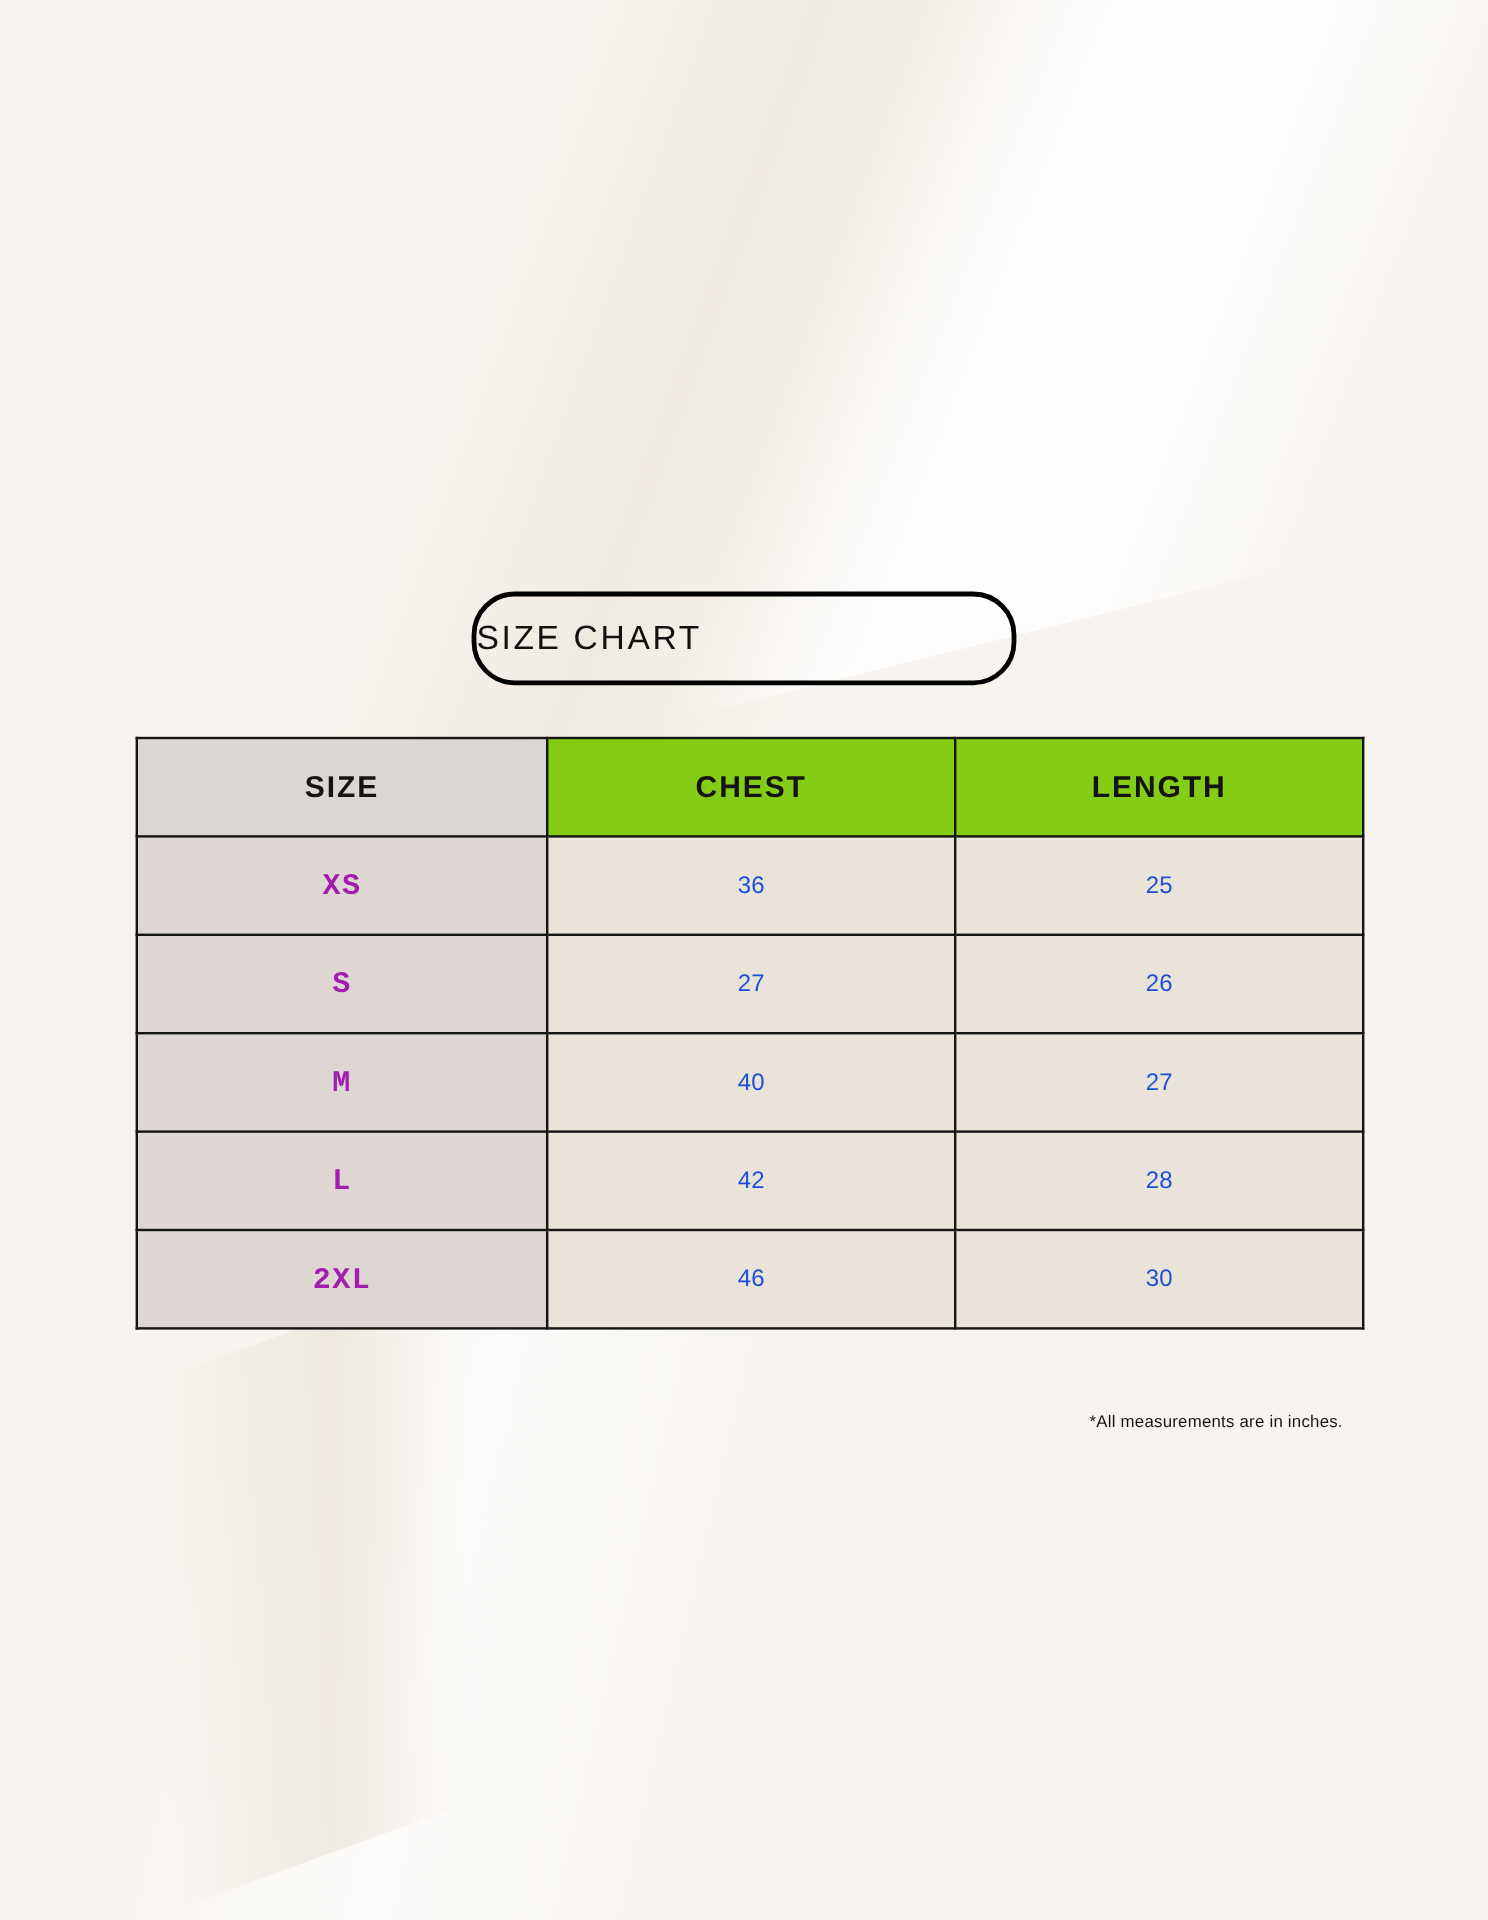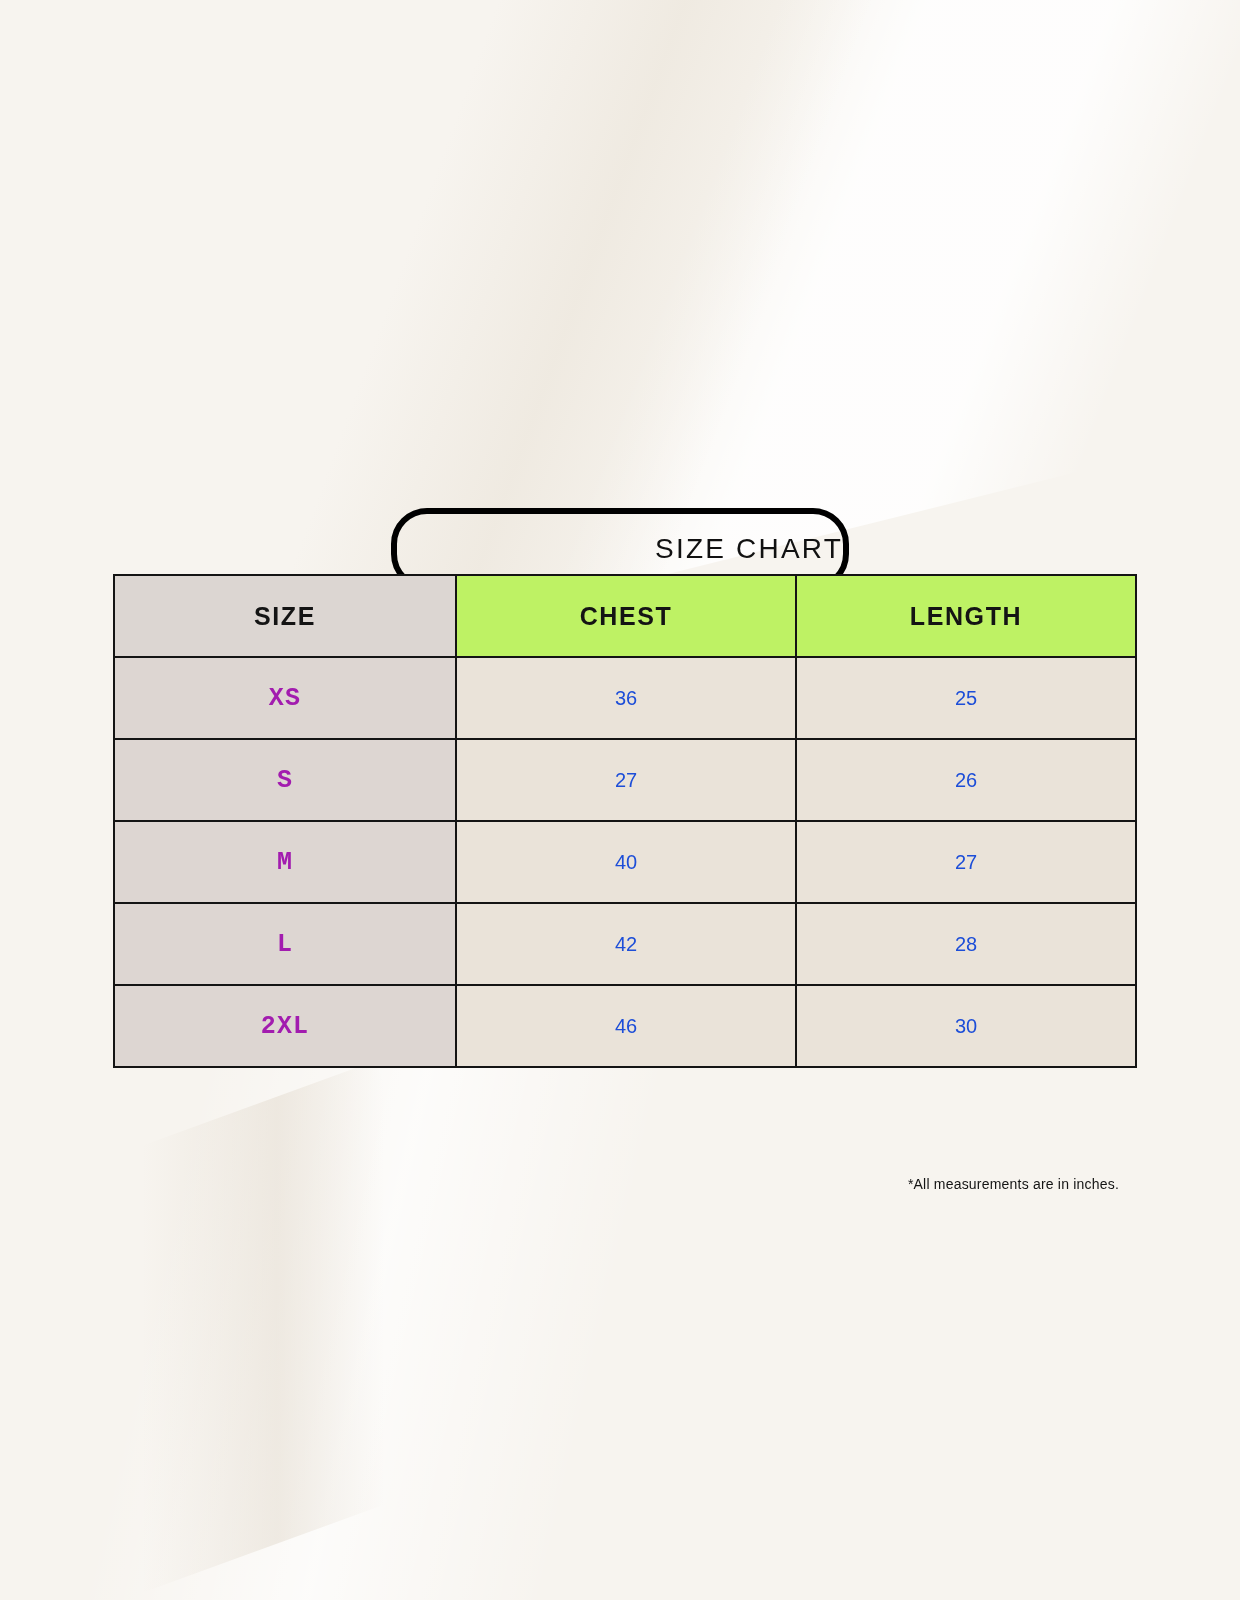--- a/index.html
+++ b/index.html
@@ -59,42 +59,42 @@
     text-align: center;
     font-size: 64px;
     font-weight: 400;
     letter-spacing: 0.5px;
     color: #111111;
     line-height: 1;
   }
 
   .subtitle-pill {
     position: absolute;
-    top: 508px;
+    top: 493px;
     left: 50%;
     transform: translateX(-50%);
     width: 446px;
     height: 70px;
-    border: 6px solid #000000;
+    border: 4px solid #000000;
     border-radius: 36px;
     display: flex;
     align-items: center;
-    justify-content: flex-end;
+    justify-content: flex-start;
     background: transparent;
   }
   .subtitle-pill span {
     font-size: 28px;
     font-weight: 500;
     letter-spacing: 2.2px;
     color: #111111;
   }
 
   .table-wrap {
     position: absolute;
-    top: 574px;
+    top: 614px;
     left: 97px;
     width: 1022px;
     padding-left: 16px;
   }
 
   table.size-table {
     border-collapse: collapse;
     width: 1022px;
     table-layout: fixed;
   }
@@ -111,21 +111,21 @@
   thead th {
     font-size: 25px;
     font-weight: bold;
     letter-spacing: 1.6px;
     color: #141414;
   }
   th.head-size {
     background: #dcd6d2;
   }
   th.head-measure {
-    background: #bef264;
+    background: #84cc16;
   }
 
   tbody td.cell-size {
     background: #ddd6d2;
     font-size: 25px;
     font-weight: bold;
     letter-spacing: 1.2px;
     color: #a21caf;
     font-family: Liberation Mono, monospace;
   }

